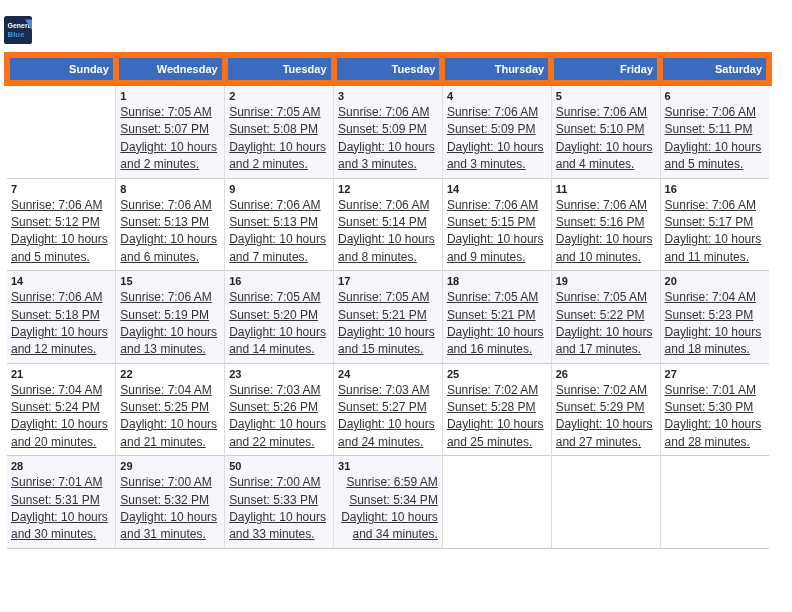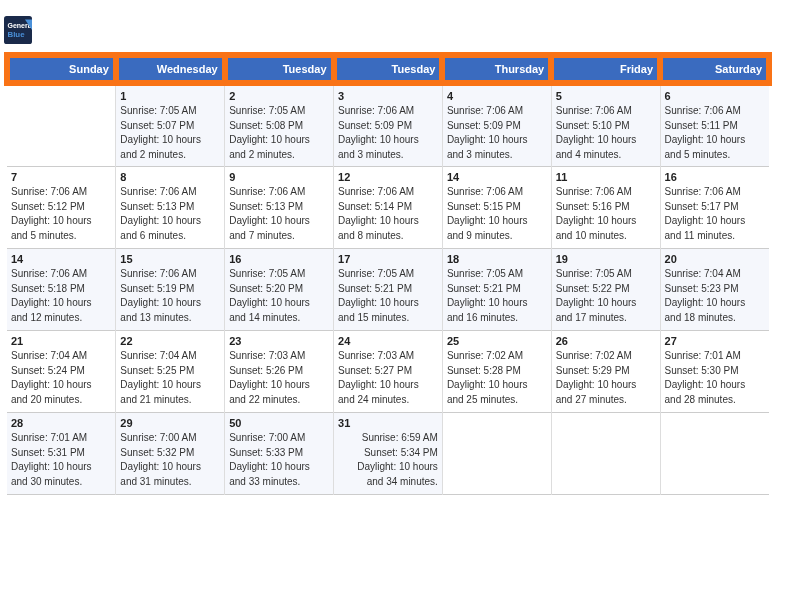--- a/index.html
+++ b/index.html
@@ -86,23 +86,24 @@
       height: 82px;
     }
     td:last-child { border-right: none; }
     .day-num {
       font-weight: bold;
       font-size: 11px;
       margin-bottom: 2px;
       display: block;
     }
     .day-info {
-      font-size: 10px;
+      font-size: 12px;
       line-height: 1.45;
       color: #333;
+      text-decoration: underline;
     }
     .empty-cell {
       background: #fff;
     }
   </style>
 </head>
 <body>
 
 <div class="page">
   <div class="header">

